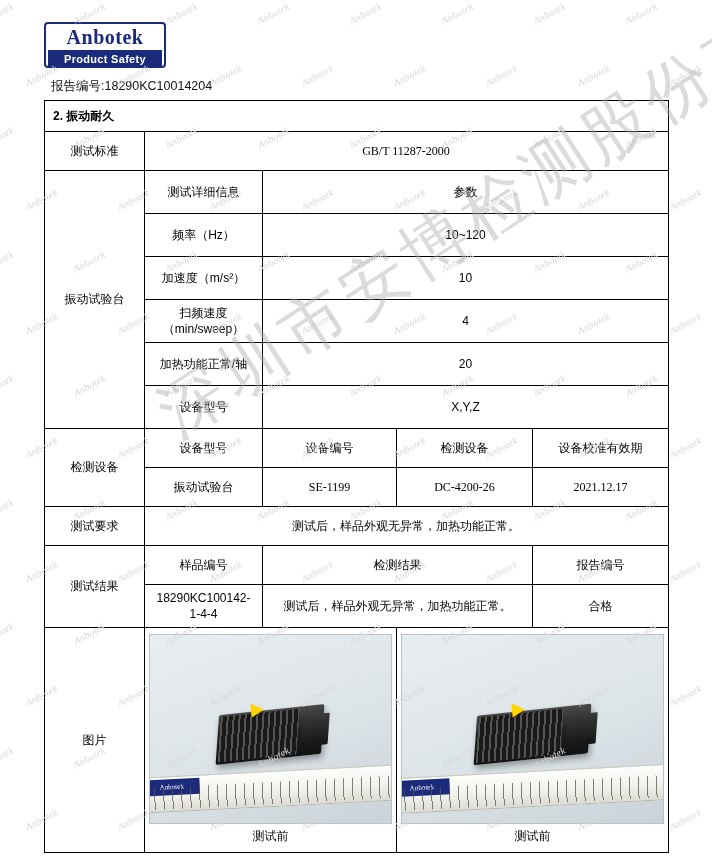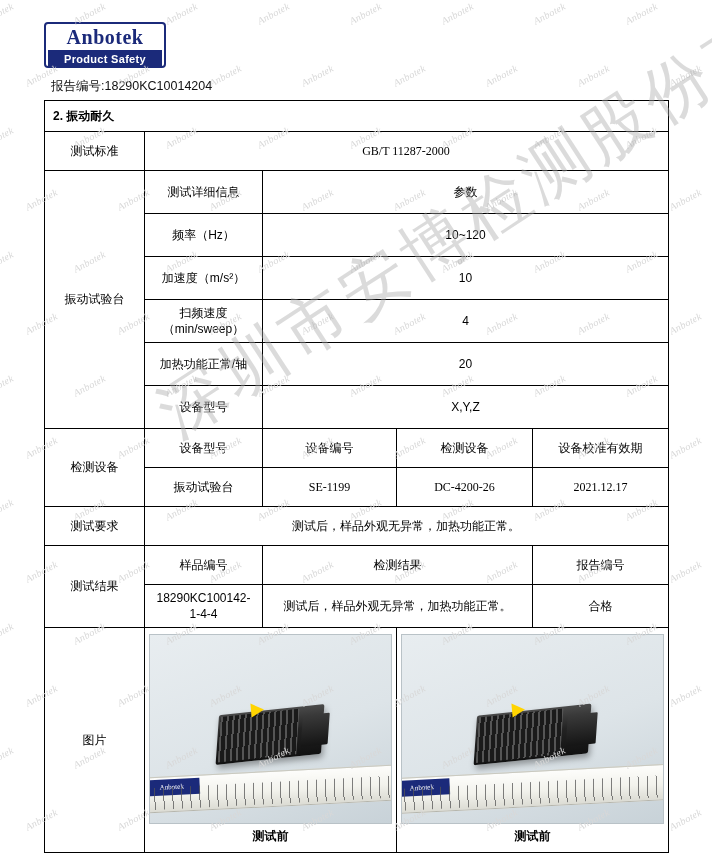--- a/index.html
+++ b/index.html
@@ -217,21 +217,20 @@
     top: 36%;
     width: 0; height: 0;
     border-top: 7px solid transparent;
     border-bottom: 7px solid transparent;
     border-left: 13px solid #ffd400;
     transform: rotate(-5deg);
   }
   .cap {
     font-size: 12px;
     padding: 4px 0 2px 0;
-    font-weight: bold;
   }
 </style>
 </head>
 <body>
 
 <div class="wm-layer" id="wmLayer">
     <div class="wm-tile" style="left: -20px; top: 8px;">Anbotek</div>
     <div class="wm-tile" style="left: 72px; top: 8px;">Anbotek</div>
     <div class="wm-tile" style="left: 164px; top: 8px;">Anbotek</div>
     <div class="wm-tile" style="left: 256px; top: 8px;">Anbotek</div>

